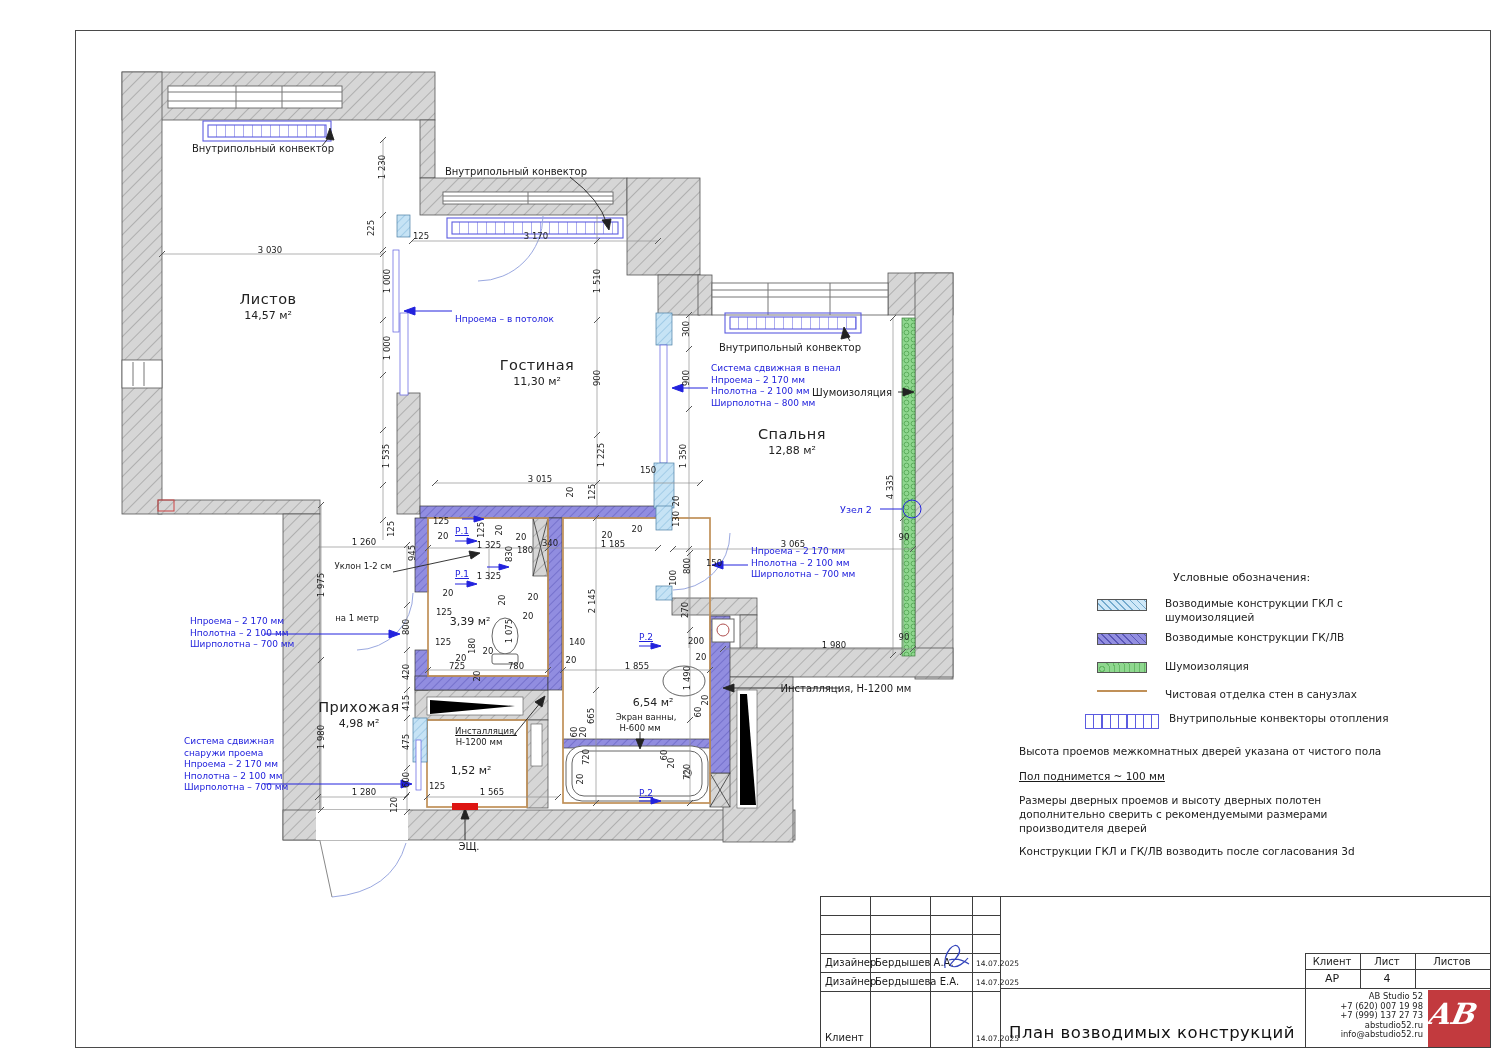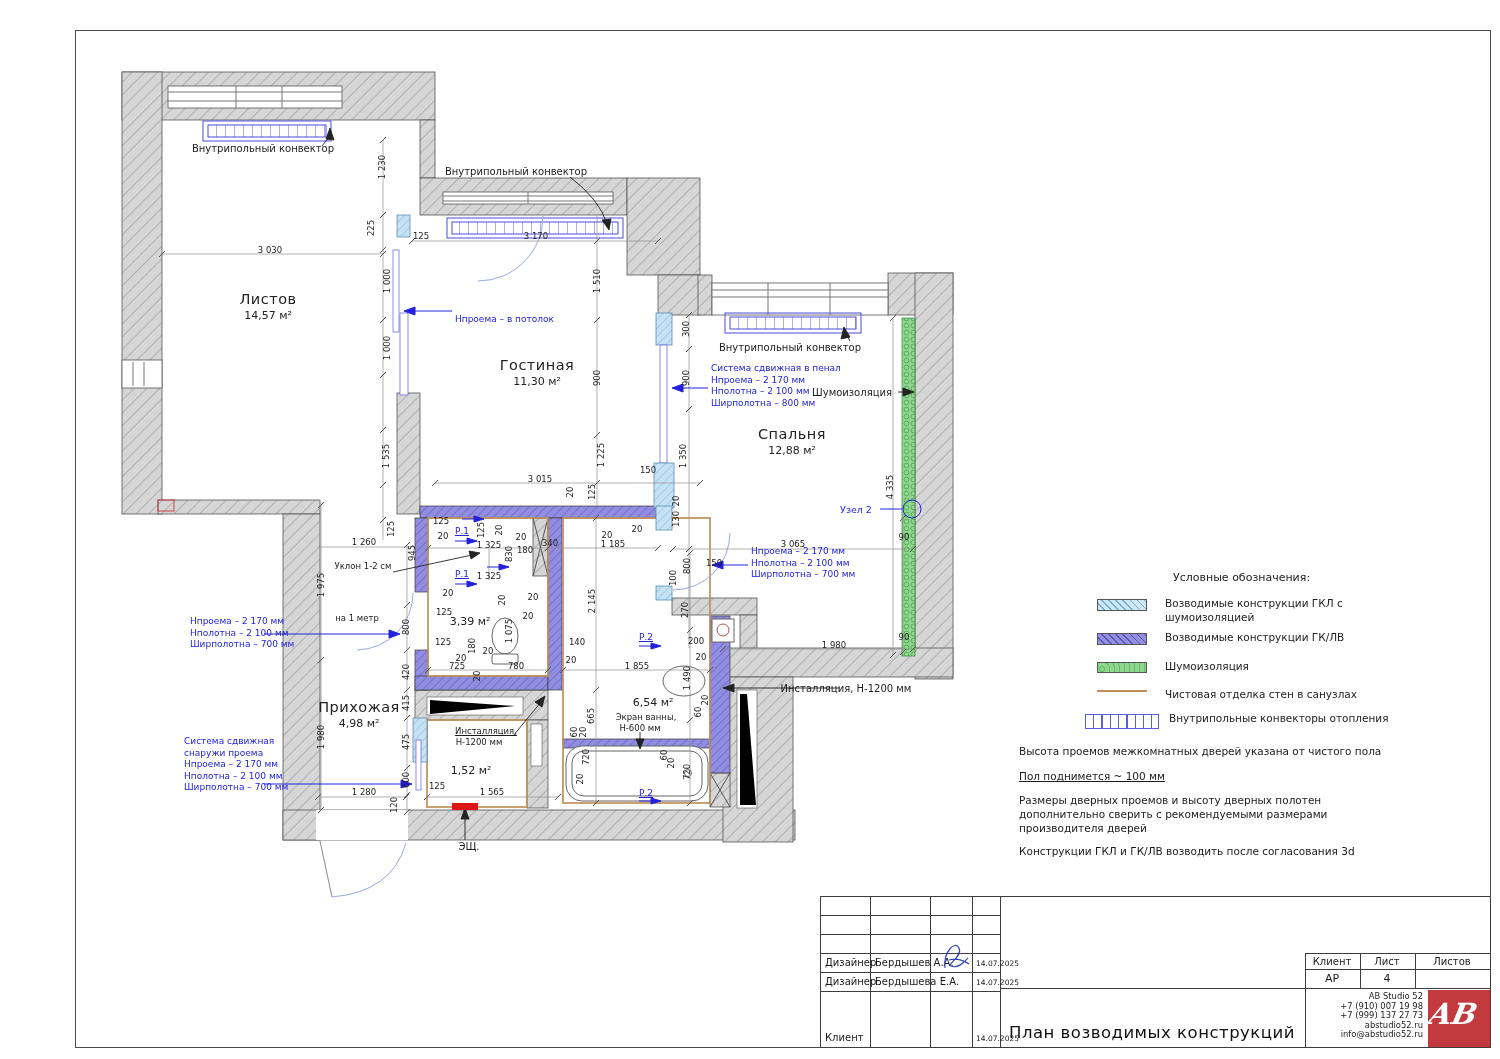--- a/index.html
+++ b/index.html
@@ -568,21 +568,21 @@
     <div class="tb-cell tb-c" style="left:1332px;top:961px;">Клиент</div>
     <div class="tb-cell tb-c" style="left:1387px;top:961px;">Лист</div>
     <div class="tb-cell tb-c" style="left:1452px;top:961px;">Листов</div>
     <div class="tb-cell tb-c" style="left:1332px;top:978px;font-size:11px;">АР</div>
     <div class="tb-cell tb-c" style="left:1387px;top:978px;font-size:11px;">4</div>
     <div class="tb-cell tb-c" style="left:1452px;top:978px;font-size:11px;"></div>
 
     <div class="maintitle" style="left:1152px;top:1032px;">План возводимых конструкций</div>
     <div class="company" style="left:1230px;top:992px;width:193px;">
         <div>AB Studio 52</div>
-        <div>+7 (910) 007 19 98</div>
+        <div>+7 (620) 007 19 98</div>
         <div>+7 (999) 137 27 73</div>
         <div>abstudio52.ru</div>
         <div>info@abstudio52.ru</div>
       </div>
     <div class="logo" style="left:1428px;top:990px;width:62px;height:57px;">
       <span>AB</span>
     </div>
   </div>
 </div>
 

